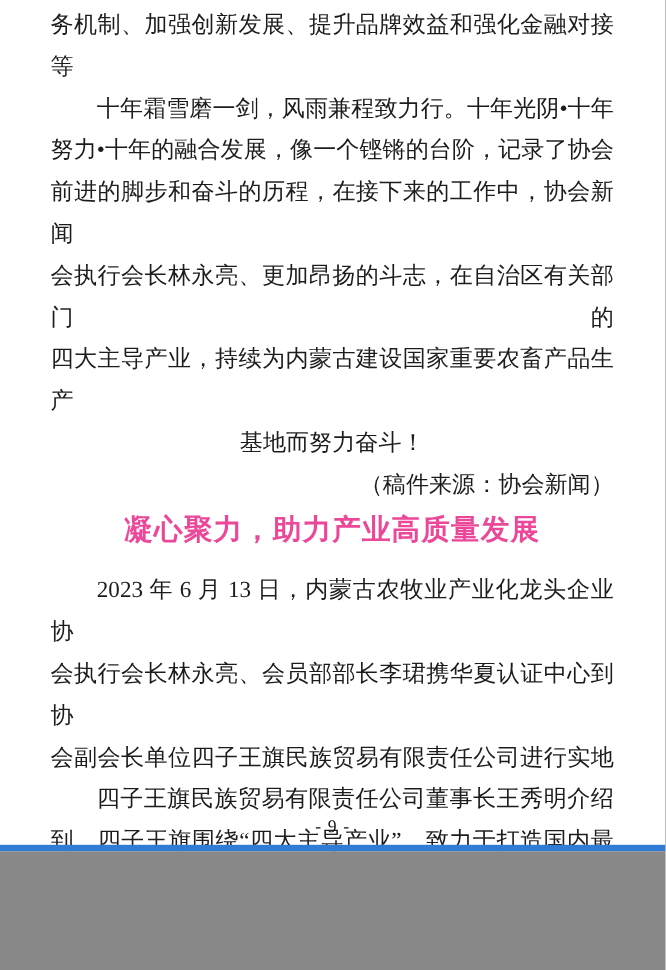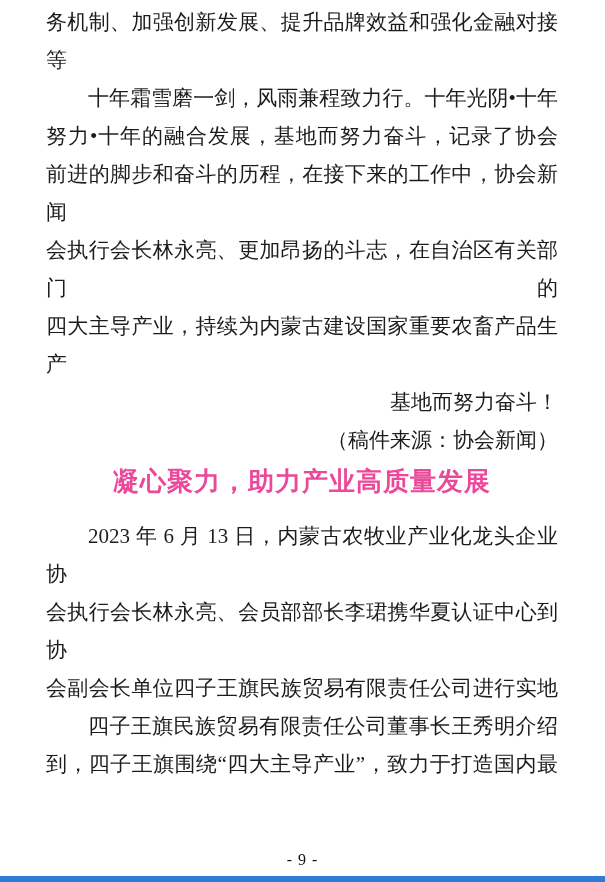--- a/index.html
+++ b/index.html
@@ -1,37 +1,37 @@
 <!DOCTYPE html>
 <html><head>
 <meta charset="utf-8">
 <style>
   html, body { margin: 0; padding: 0; background: #888; }
   .page {
     position: relative;
     width: 605px;
-    height: 882px;
+    height: 774px;
     margin: 0 auto;
     background: #ffffff;
     overflow: hidden;
     font-family: "Liberation Serif", "DejaVu Serif", serif;
     color: #1c1c1c;
   }
   .body-text {
     position: absolute;
     top: 3px;
     left: 46px;
     right: 47px;
   }
   .para { margin: 0; }
   .line {
     font-size: 21px;
     line-height: 38px;
     white-space: nowrap;
-    text-align: right;
+    text-align: center;
   }
   .line.j {
     white-space: normal;
     text-align: justify;
     text-align-last: justify;
   }
   .line.indent { text-indent: 2em; }
   .line.source {
     text-align: left;
     text-align-last: right;
@@ -67,21 +67,21 @@
 </head>
 <body>
 
 <div class="page">
   <div class="body-text">
     <div class="para">
         <div class="line j">务机制、加强创新发展、提升品牌效益和强化金融对接等</div>
       </div>
     <div class="para">
         <div class="line j indent">十年霜雪磨一剑，风雨兼程致力行。十年光阴•十年</div>
-        <div class="line j">努力•十年的融合发展，基地而努力奋斗，记录了协会</div>
+        <div class="line j">努力•十年的融合发展，像一个铿锵的台阶，记录了协会</div>
         <div class="line j">前进的脚步和奋斗的历程，在接下来的工作中，协会新闻</div>
         <div class="line j">会执行会长林永亮、更加昂扬的斗志，在自治区有关部门的</div>
         <div class="line j">四大主导产业，持续为内蒙古建设国家重要农畜产品生产</div>
         <div class="line">基地而努力奋斗！</div>
       </div>
     <div class="line source">（稿件来源：协会新闻）</div>
     <h1 class="title" style="color: #ec4899;">凝心聚力，助力产业高质量发展</h1>
     <div class="para">
         <div class="line j indent">2023 年 6 月 13 日，内蒙古农牧业产业化龙头企业协</div>
         <div class="line j">会执行会长林永亮、会员部部长李珺携华夏认证中心到协</div>

